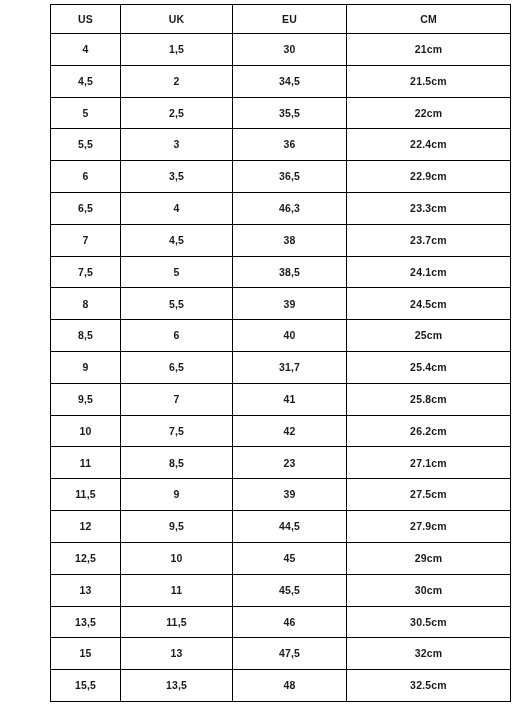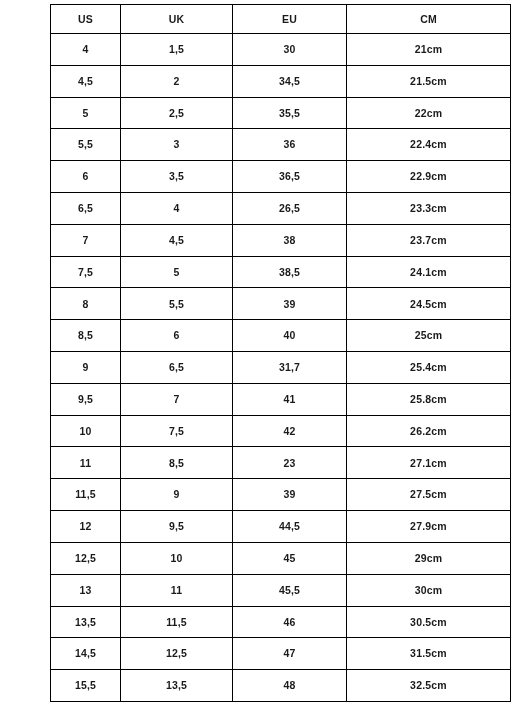--- a/index.html
+++ b/index.html
@@ -95,21 +95,21 @@
         </tr>
         <tr>
           <td>6</td>
           <td>3,5</td>
           <td>36,5</td>
           <td>22.9cm</td>
         </tr>
         <tr>
           <td>6,5</td>
           <td>4</td>
-          <td>26,5</td>
+          <td>46,3</td>
           <td>23.3cm</td>
         </tr>
         <tr>
           <td>7</td>
           <td>4,5</td>
           <td>38</td>
           <td>23.7cm</td>
         </tr>
         <tr>
           <td>7,5</td>
@@ -177,24 +177,24 @@
           <td>45,5</td>
           <td>30cm</td>
         </tr>
         <tr>
           <td>13,5</td>
           <td>11,5</td>
           <td>46</td>
           <td>30.5cm</td>
         </tr>
         <tr>
-          <td>14,5</td>
-          <td>12,5</td>
-          <td>47</td>
-          <td>31.5cm</td>
+          <td>15</td>
+          <td>13</td>
+          <td>47,5</td>
+          <td>32cm</td>
         </tr>
         <tr>
           <td>15,5</td>
           <td>13,5</td>
           <td>48</td>
           <td>32.5cm</td>
         </tr>
       </tbody>
   </table>
 </div>

